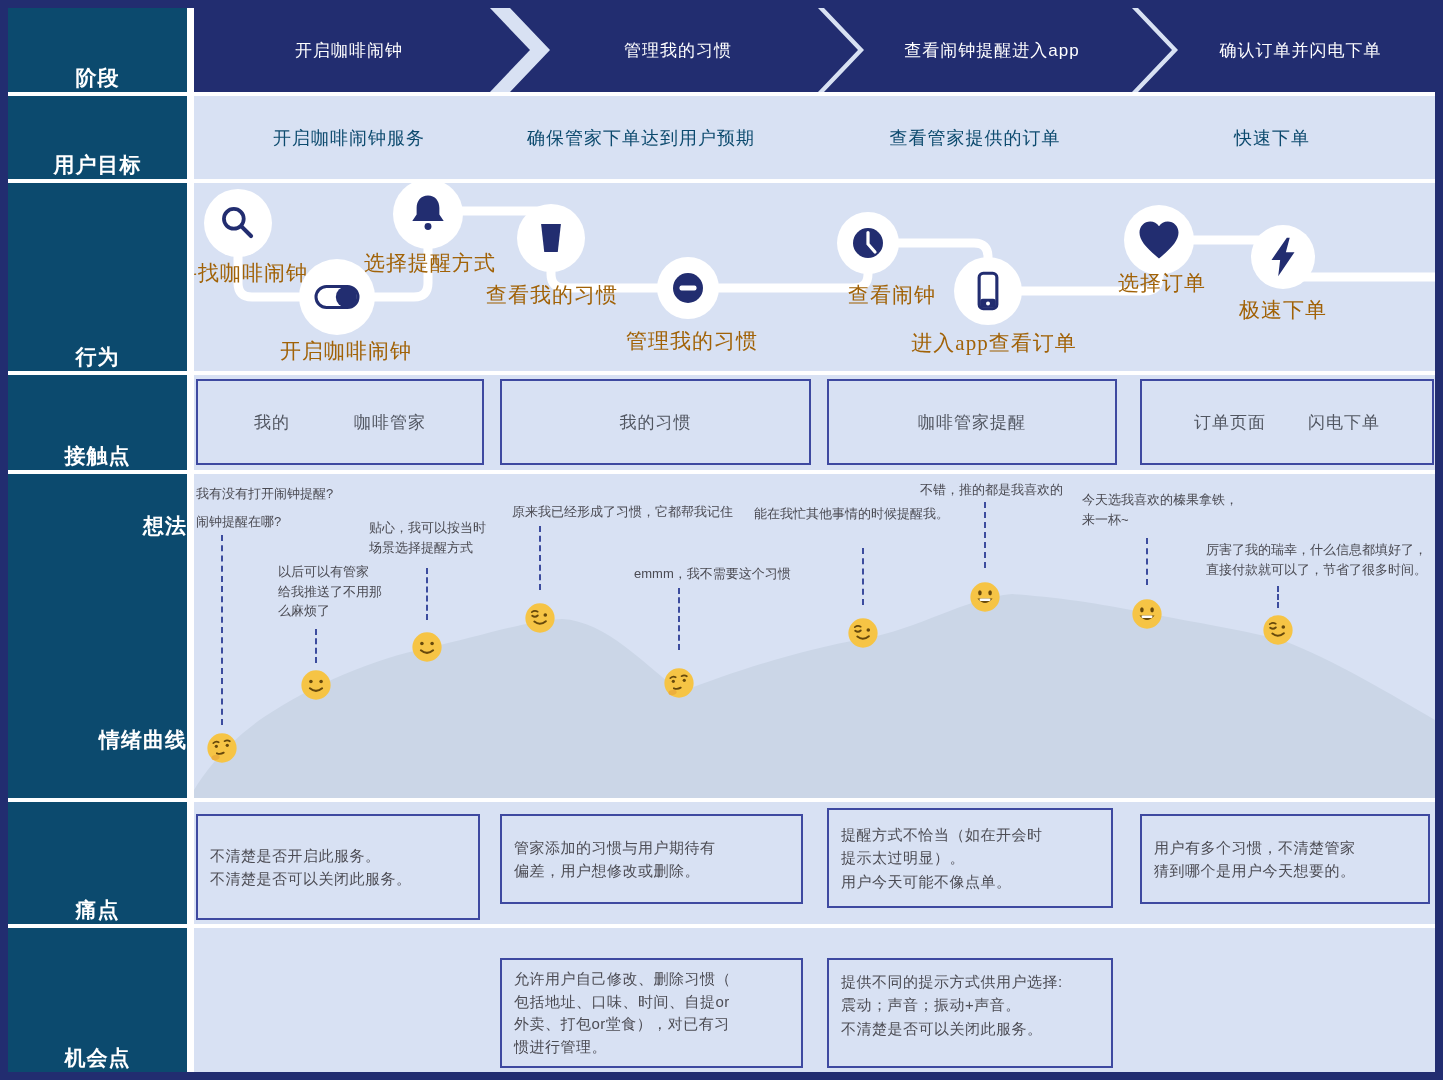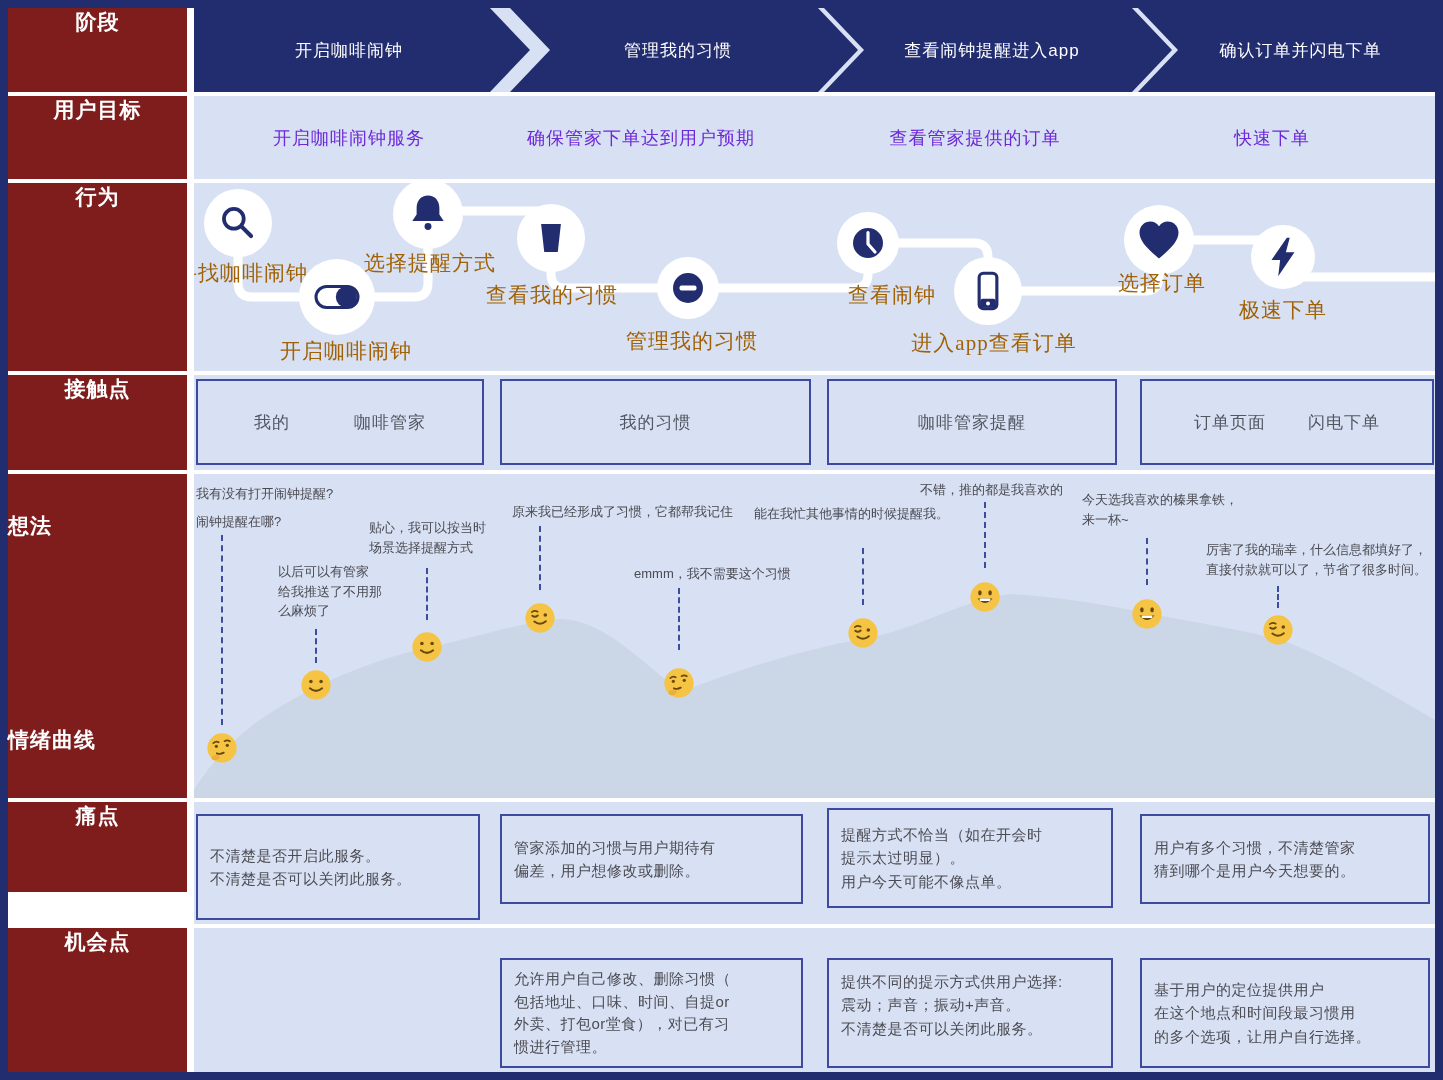--- a/index.html
+++ b/index.html
@@ -2,37 +2,37 @@
 <html><head>
 <meta charset="utf-8">
 <style>
   html,body{margin:0;padding:0;background:#ffffff;}
   .canvas{
     position:relative;width:1443px;height:1080px;background:#ffffff;overflow:hidden;
     font-family:"Liberation Sans","DejaVu Sans",sans-serif;
   }
   .frame{position:absolute;background:#222D70;}
   .lblock{
-    position:absolute;left:8px;width:179px;background:#7f1d1d;color:#ffffff;
-    display:flex;align-items:flex-start;justify-content:center;
+    position:absolute;left:8px;width:179px;background:#0c4a6e;color:#ffffff;
+    display:flex;align-items:flex-end;justify-content:center;
     font-size:21px;font-weight:bold;letter-spacing:1px;
   }
   .rowbg{position:absolute;left:194px;width:1241px;background:#D8E1F3;}
   
   .arrow{
     position:absolute;top:0;height:84px;background:#222D70;color:#fff;
     display:flex;align-items:center;justify-content:center;font-size:17px;letter-spacing:1px;
   }
   .arrow.first{clip-path:polygon(0 0,calc(100% - 40px) 0,100% 50%,calc(100% - 40px) 100%,0 100%);padding-right:26px;}
   .arrow.mid{clip-path:polygon(0 0,calc(100% - 40px) 0,100% 50%,calc(100% - 40px) 100%,0 100%,40px 50%);padding-left:14px;padding-right:26px;}
   .arrow.last{clip-path:polygon(0 0,100% 0,100% 100%,0 100%,40px 50%);padding-left:14px;}
   
   .goal{
     position:absolute;top:0;height:83px;display:flex;align-items:center;justify-content:center;
-    color:#6d28d9;font-size:18px;letter-spacing:1px;
+    color:#0c4a6e;font-size:18px;letter-spacing:1px;
   }
   
   .conn{position:absolute;left:0;top:0;}
   .circle{position:absolute;background:#ffffff;border-radius:50%;display:flex;align-items:center;justify-content:center;}
   .blabel{position:absolute;transform:translate(-50%,-50%);white-space:nowrap;color:#a16207;font-size:21px;letter-spacing:1px;font-family:Liberation Serif, serif;}
   
   .tbox{
     position:absolute;border:2px solid #3E49A0;display:flex;align-items:center;justify-content:center;
     color:#515661;font-size:17px;letter-spacing:1px;
   }
@@ -136,21 +136,21 @@
   <div class="lblock" style="top:183px;height:188px;">
       <span>行为</span>
     </div>
   <div class="lblock" style="top:375px;height:95px;">
       <span>接触点</span>
     </div>
   <div class="lblock" style="top:474px;height:324px;flex-direction:column;justify-content:flex-start;">
     <span style="margin-top:38px;">想法</span>
     <span style="margin-top:186px;">情绪曲线</span>
   </div>
-  <div class="lblock" style="top:802px;height:90px;">
+  <div class="lblock" style="top:802px;height:122px;">
       <span>痛点</span>
     </div>
   <div class="lblock" style="top:928px;height:144px;">
       <span>机会点</span>
     </div>
 
   <div class="rowbg" style="top:8px;height:84px;">
     <div class="arrow first" style="left:0;width:310px;">
         <span>开启咖啡闹钟</span>
       </div>
@@ -338,18 +338,15 @@
   </div>
 
   <div class="rowbg" style="top:928px;height:144px;">
     <div class="obox" style="left:306px;top:30px;width:303px;height:110px;line-height:1.5;">允许用户自己修改、删除习惯（
 包括地址、口味、时间、自提or
 外卖、打包or堂食），对已有习
 惯进行管理。</div>
     <div class="obox" style="left:633px;top:30px;width:286px;height:110px;align-items:flex-start;padding-top:10px;">提供不同的提示方式供用户选择:
 震动；声音；振动+声音。
 不清楚是否可以关闭此服务。</div>
-    <div class="obox" style="left:946px;top:30px;width:290px;height:110px;">基于用户的定位提供用户
-在这个地点和时间段最习惯用
-的多个选项，让用户自行选择。</div>
   </div>
 
 </div>
 
 </body></html>

